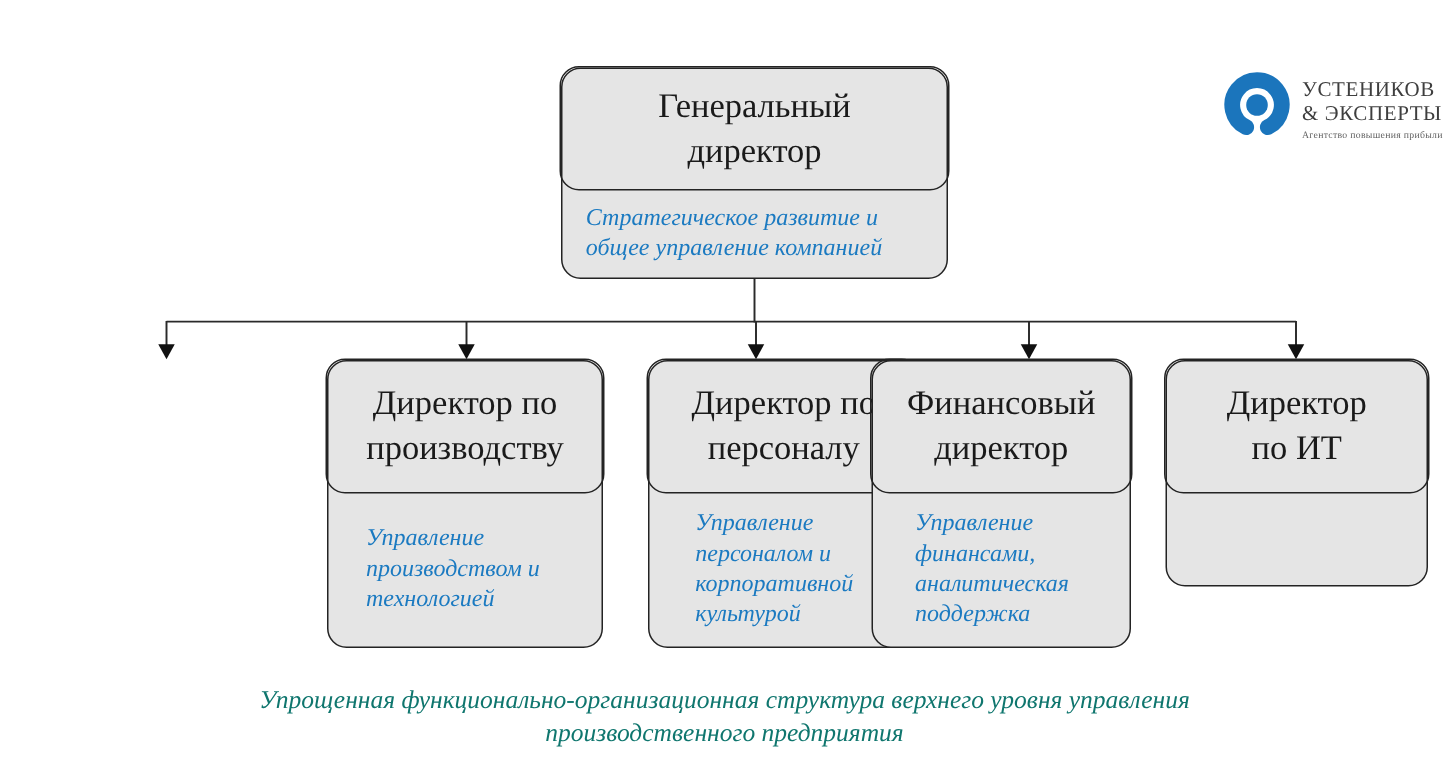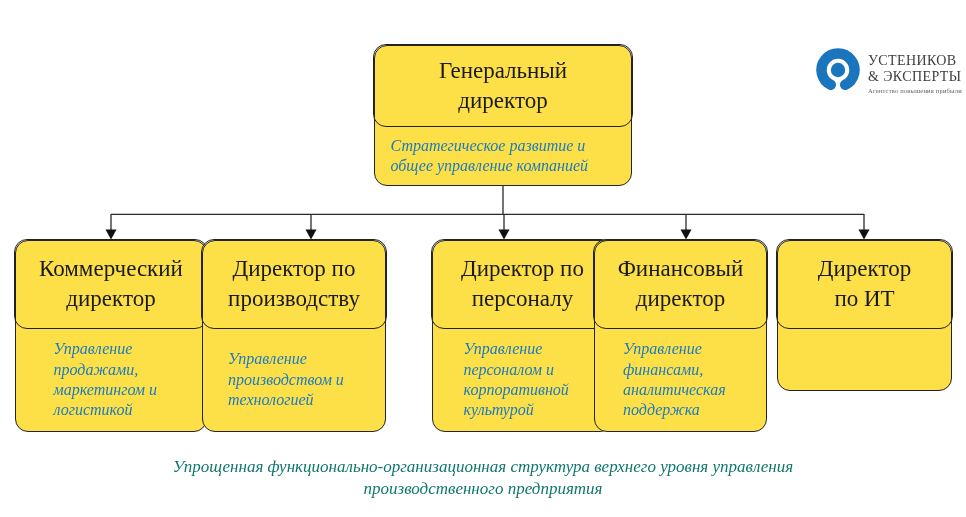--- a/index.html
+++ b/index.html
@@ -3,21 +3,21 @@
 <meta charset="utf-8">
 <style>
   html,body { margin:0; padding:0; background:#ffffff; }
   .page {
     position:relative; width:966px; height:517px; background:#ffffff;
     font-family:"Liberation Serif", serif; overflow:hidden;
   }
 
   
   .node {
-    position:absolute; box-sizing:border-box; background:#fde047;
+    position:absolute; box-sizing:border-box; background:#e5e5e5;
     border:1.6px solid #232323; border-radius:13px;
   }
   .node-title {
     position:absolute; top:-1.6px; left:-1.6px; right:-1.6px;
     box-sizing:border-box; border:1.6px solid #232323; border-radius:13px;
     display:flex; align-items:center; justify-content:center;
     background:transparent;
   }
   .node-title p {
     margin:0; text-align:center; color:#1a1a1a;
@@ -95,48 +95,40 @@
 
   <div class="node root-node" style="left:374px; top:45px; width:258px; height:141px;">
     <div class="node-title">
       <p style="max-width:160px;">Генеральный директор</p>
     </div>
     <div class="node-sub">
       <p style="max-width:225px;">Стратегическое развитие и общее управление компанией</p>
     </div>
   </div>
 
-  <div class="node dept-node" style="left:15px; top:240px; width:192px; height:192px;">
-    <div class="node-title">
-      <p style="max-width:168px;">Коммерческий директор</p>
-    </div>
-    <div class="node-sub">
-      <p style="max-width:115px;">Управление продажами, маркетингом и логистикой</p>
-    </div>
-  </div>
 
-  <div class="node dept-node" style="left:202px; top:240px; width:184px; height:192px;">
+  <div class="node dept-node" style="left:218px; top:240px; width:184px; height:192px;">
     <div class="node-title">
       <p style="max-width:160px;">Директор по производству</p>
     </div>
     <div class="node-sub">
       <p style="max-width:132px;">Управление производством и технологией</p>
     </div>
   </div>
 
   <div class="node dept-node" style="left:432px; top:240px; width:181px; height:192px;">
     <div class="node-title">
       <p style="max-width:158px;">Директор по персоналу</p>
     </div>
     <div class="node-sub">
       <p style="max-width:118px;">Управление персоналом и корпоративной культурой</p>
     </div>
   </div>
 
-  <div class="node dept-node" style="left:594px; top:240px; width:173px; height:192px;">
+  <div class="node dept-node" style="left:581px; top:240px; width:173px; height:192px;">
     <div class="node-title">
       <p style="max-width:149px;">Финансовый директор</p>
     </div>
     <div class="node-sub">
       <p style="max-width:115px;">Управление финансами, аналитическая поддержка</p>
     </div>
   </div>
 
   <div class="node dept-node" style="left:777px; top:240px; width:175px; height:151px;">
     <div class="node-title">

